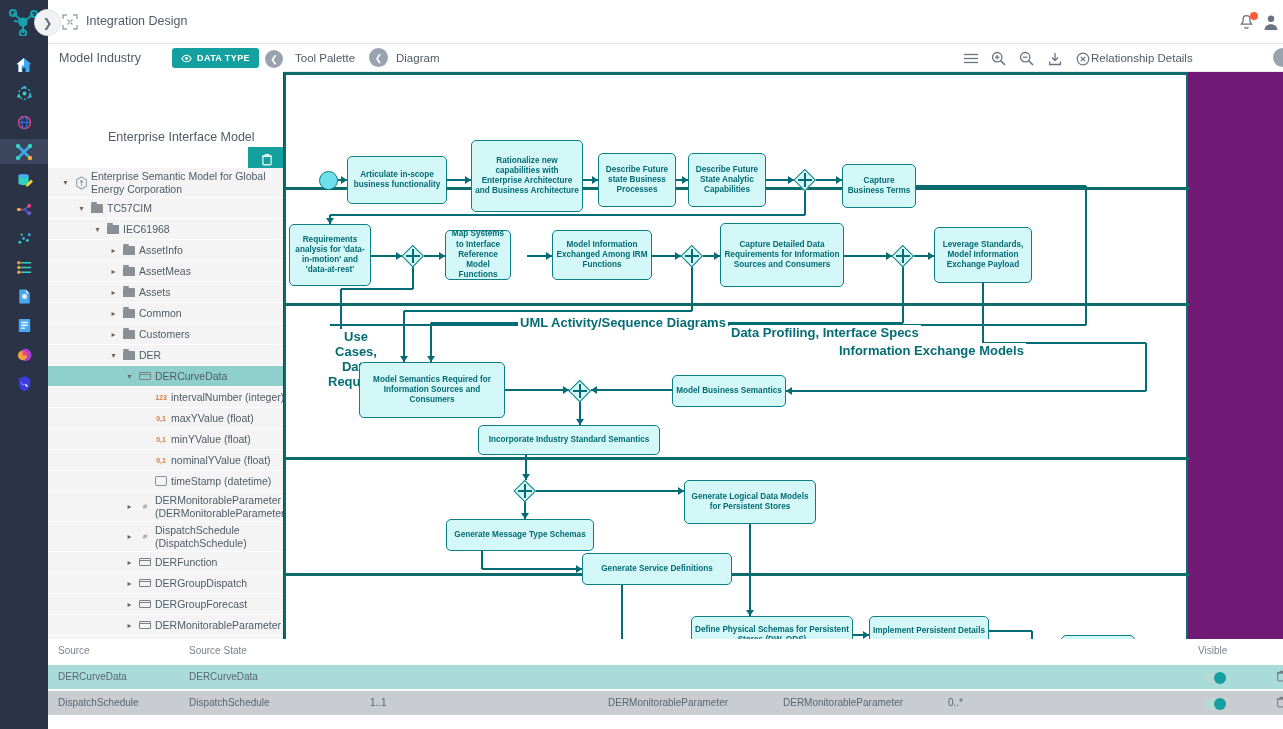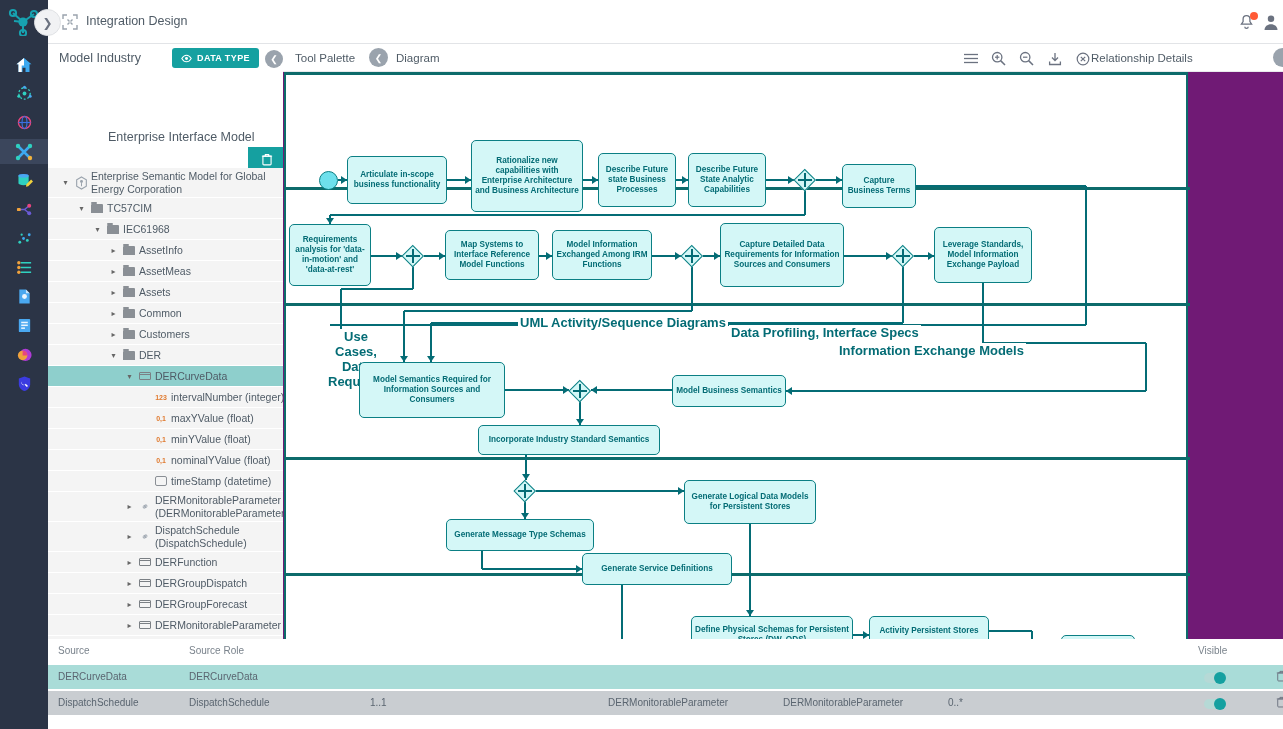--- a/index.html
+++ b/index.html
@@ -661,21 +661,21 @@
         <span>Capture Business Terms</span>
       </div>
       <div class="task" style="left: 3px; top: 149px; width: 82px; height: 62px;">
         <span>Requirements analysis for 'data-in-motion' and 'data-at-rest'</span>
       </div>
       <div class="gw" style="left: 116px; top: 170px;">
         <i></i>
         <b></b>
         <s></s>
       </div>
-      <div class="task" style="left: 159px; top: 155px; width: 94px; height: 50px; justify-content: center;">
+      <div class="task" style="left: 159px; top: 155px; width: 66px; height: 50px; justify-content: center;">
         <span>Map Systems to Interface Reference Model Functions</span>
       </div>
       <div class="task" style="left: 266px; top: 155px; width: 100px; height: 50px;">
         <span>Model Information Exchanged Among IRM Functions</span>
       </div>
       <div class="gw" style="left: 395px; top: 170px;">
         <i></i>
         <b></b>
         <s></s>
       </div>
@@ -715,21 +715,21 @@
       <div class="task" style="left: 160px; top: 444px; width: 148px; height: 32px;">
         <span>Generate Message Type Schemas</span>
       </div>
       <div class="task" style="left: 296px; top: 478px; width: 150px; height: 32px;">
         <span>Generate Service Definitions</span>
       </div>
       <div class="task" style="left: 405px; top: 541px; width: 162px; height: 38px;">
         <span>Define Physical Schemas for Persistent Stores (DW, ODS)</span>
       </div>
       <div class="task" style="left: 583px; top: 541px; width: 120px; height: 30px;">
-        <span>Activity Persistent Stores</span>
+        <span>Implement Persistent Details</span>
       </div>
       <div class="task" style="left: 394px; top: 605px; width: 178px; height: 44px;">
         <span>Map Elements of Information Exchange Schemas to Elements of Interfaces</span>
       </div>
       <div class="task" style="left: 589px; top: 604px; width: 118px; height: 42px;">
         <span>Define Rules and Generate Data Transformation</span>
       </div>
       <div class="gw" style="left: 735px; top: 586px;">
         <i></i>
         <b></b>
@@ -738,21 +738,21 @@
       <div class="task" style="left: 775px; top: 560px; width: 74px; height: 76px;">
         <span>Configure Services for Each Application and Data Store</span>
       </div>
       <div class="ev" style="left: 871px; top: 588px;"></div>
     </div>
 </div>
 
 <div id="bottomgrid">
   <div class="bg-head">
     <div class="cell head c-src">Source</div>
-    <div class="cell head c-role">Source Role</div>
+    <div class="cell head c-role">Source State</div>
     <div class="cell head c-vis">Visible</div>
 
   </div>
   <div class="bg-row r1">
     <div class="cell c-src">DERCurveData</div>
     <div class="cell c-role">DERCurveData</div>
     <div class="cell c-card"></div>
     <div class="toggle"></div>
     <div class="trash">
       <svg width="11" height="12" viewBox="0 0 12 14">

